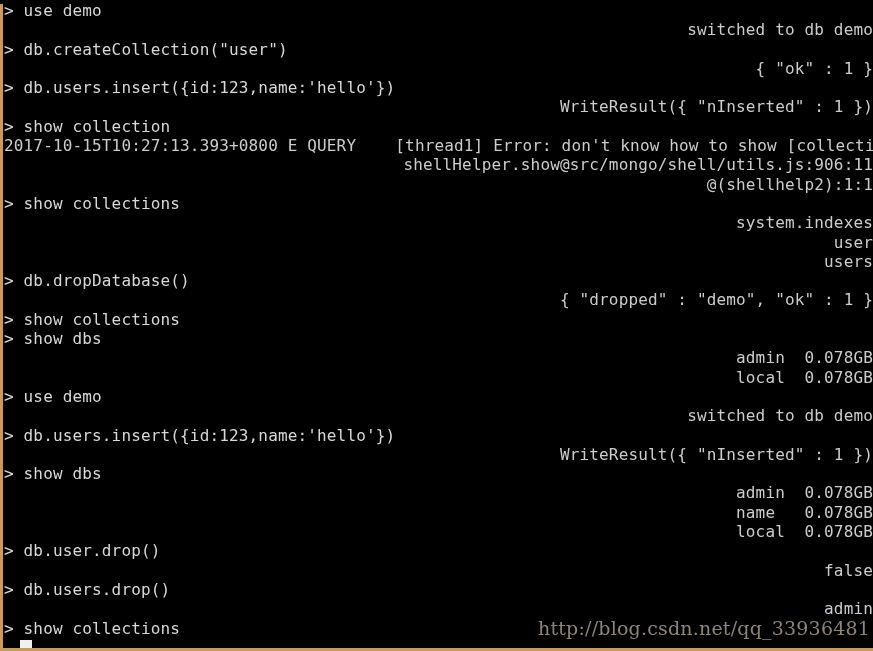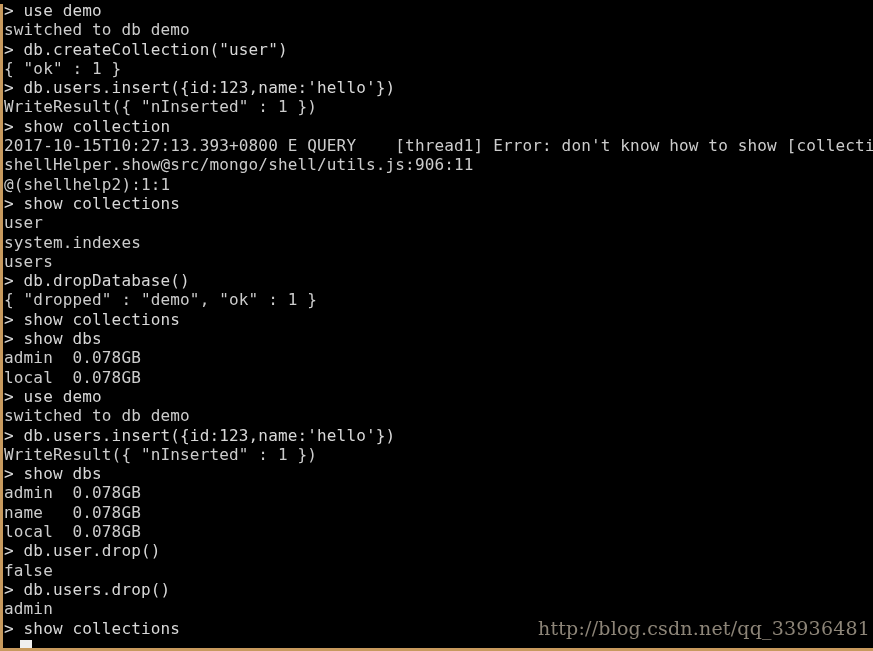--- a/index.html
+++ b/index.html
@@ -58,20 +58,21 @@
     white-space: pre;
     padding-left: 1px;
   }
 
   .line.cmd {
     color: #d8d8d8;
   }
 
   .line.out {
     color: #cccccc;
+    text-align: right;
   }
 
   
   #cursor-block {
     position: absolute;
     left: 20px;
     top: 640px;
     width: 12px;
     height: 8px;
     background: #f0f0f0;
@@ -103,22 +104,22 @@
       <span class="line out">switched to db demo</span>
       <span class="line cmd">&gt; db.createCollection("user")</span>
       <span class="line out">{ "ok" : 1 }</span>
       <span class="line cmd">&gt; db.users.insert({id:123,name:'hello'})</span>
       <span class="line out">WriteResult({ "nInserted" : 1 })</span>
       <span class="line cmd">&gt; show collection</span>
       <span class="line out">2017-10-15T10:27:13.393+0800 E QUERY    [thread1] Error: don't know how to show [collection] :</span>
       <span class="line out">shellHelper.show@src/mongo/shell/utils.js:906:11</span>
       <span class="line out">@(shellhelp2):1:1</span>
       <span class="line cmd">&gt; show collections</span>
+      <span class="line out">system.indexes</span>
       <span class="line out">user</span>
-      <span class="line out">system.indexes</span>
       <span class="line out">users</span>
       <span class="line cmd">&gt; db.dropDatabase()</span>
       <span class="line out">{ "dropped" : "demo", "ok" : 1 }</span>
       <span class="line cmd">&gt; show collections</span>
       <span class="line cmd">&gt; show dbs</span>
       <span class="line out">admin  0.078GB</span>
       <span class="line out">local  0.078GB</span>
       <span class="line cmd">&gt; use demo</span>
       <span class="line out">switched to db demo</span>
       <span class="line cmd">&gt; db.users.insert({id:123,name:'hello'})</span>

